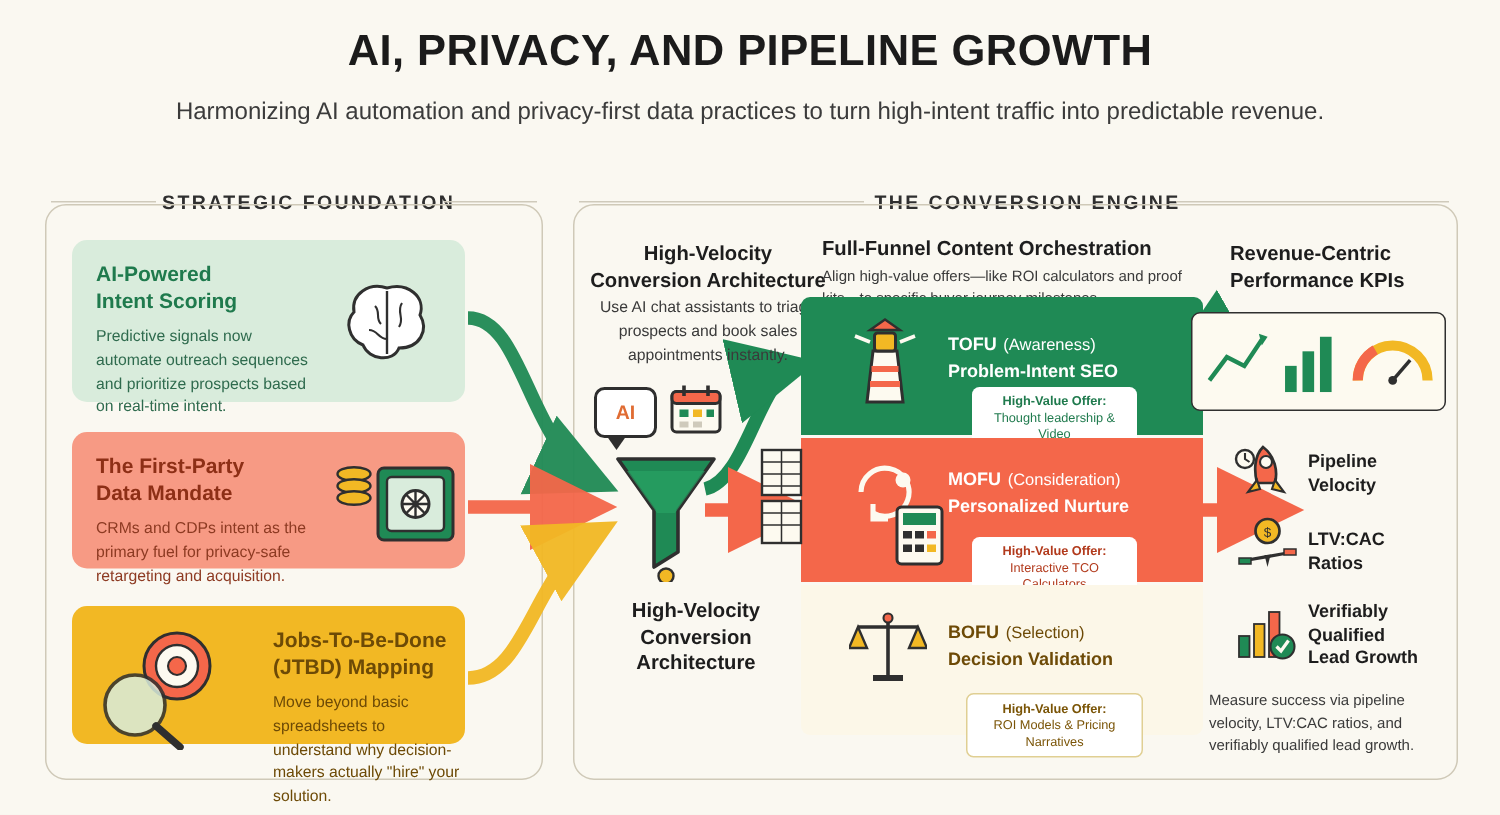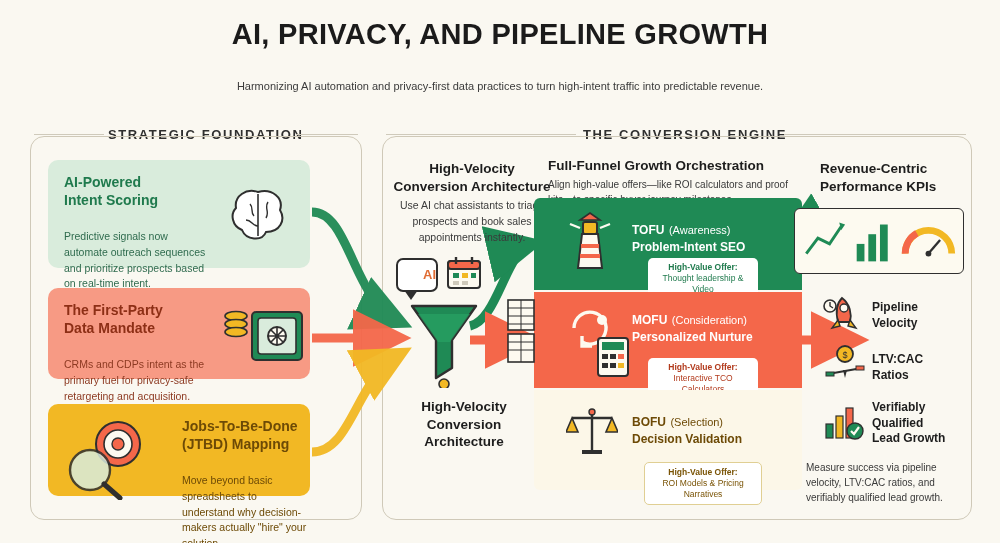--- a/index.html
+++ b/index.html
@@ -24,22 +24,22 @@
     text-align: center;
   }
   .title-line {
     font-size: 29px;
     font-weight: bold;
     color: #1b1b1b;
     letter-spacing: 0.3px;
     line-height: 1.16;
   }
   .subtitle {
-    margin-top: 28px;
-    font-size: 11px;
+    margin-top: 14px;
+    font-size: 16px;
     color: #3b3b3b;
   }
   
   .section-header {
     position: absolute;
     font-size: 13px;
     font-weight: bold;
     letter-spacing: 1.6px;
     color: #2f2f2f;
   }
@@ -66,21 +66,21 @@
     border-radius: 10px;
     box-sizing: border-box;
     padding: 14px 16px;
   }
   .card-title {
     font-size: 14px;
     font-weight: bold;
     line-height: 1.25;
   }
   .card-body {
-    margin-top: 20px;
+    margin-top: 8px;
     font-size: 10.5px;
     line-height: 1.5;
   }
   .card-green { left: 48px; top: 160px; width: 262px; height: 108px; background: #d9ecdc; }
   .card-green .card-title { color: #1f7a4d; }
   .card-green .card-body { color: #2f6b4e; }
 
   .card-red { left: 48px; top: 288px; width: 262px; height: 91px; background: #f79a84; }
   .card-red .card-title { color: #8d2f16; }
   .card-red .card-body { color: #8d3a22; }
@@ -144,21 +144,21 @@
     width: 42px; height: 34px;
     border: 2px solid #2e2e2e;
     border-radius: 7px;
     background: #fff;
     box-sizing: border-box;
   }
   .ai-bubble .ai-text {
     font-size: 13px;
     font-weight: bold;
     color: #e06c33;
-    text-align: right;
+    text-align: center;
     line-height: 30px;
   }
   .ai-tail {
     position: absolute;
     left: 404px; top: 290px;
     width: 0; height: 0;
     border-left: 7px solid transparent;
     border-right: 7px solid transparent;
     border-top: 10px solid #2e2e2e;
   }
@@ -378,21 +378,21 @@
   <svg class="funnel-art" viewBox="0 0 80 88">
     <path d="M8 6 L72 6 L48 40 L48 68 L32 78 L32 40 Z" fill="#1f8a55" stroke="#2f2f2f" stroke-width="2.4" stroke-linejoin="round"></path>
     <path d="M14 14 L66 14 L46 42 L34 42 Z" fill="#2aa566" opacity="0.65"></path>
     <circle cx="40" cy="84" r="5" fill="#f2b824" stroke="#2f2f2f" stroke-width="1.6"></circle>
   </svg>
 
   <div class="mid-title mid-bot-title" style="white-space:pre-line">High-Velocity
 Conversion
 Architecture</div>
 
-  <div class="orch-title">Full-Funnel Growth Orchestration</div>
+  <div class="orch-title">Full-Funnel Content Orchestration</div>
   <div class="orch-body">Align high-value offers—like ROI calculators and proof kits—to specific buyer journey milestones.</div>
 
   <div class="band band-tofu">
     <div style="position:absolute; left:98px; top:22px; width:168px;">
       <span class="band-title">TOFU</span>
       <span class="band-sub">(Awareness)</span>
       <div class="band-line2">Problem-Intent SEO</div>
     </div>
   </div>
   <svg style="position:absolute; left:568px; top:212px; width:44px; height:62px;" viewBox="0 0 44 62">

